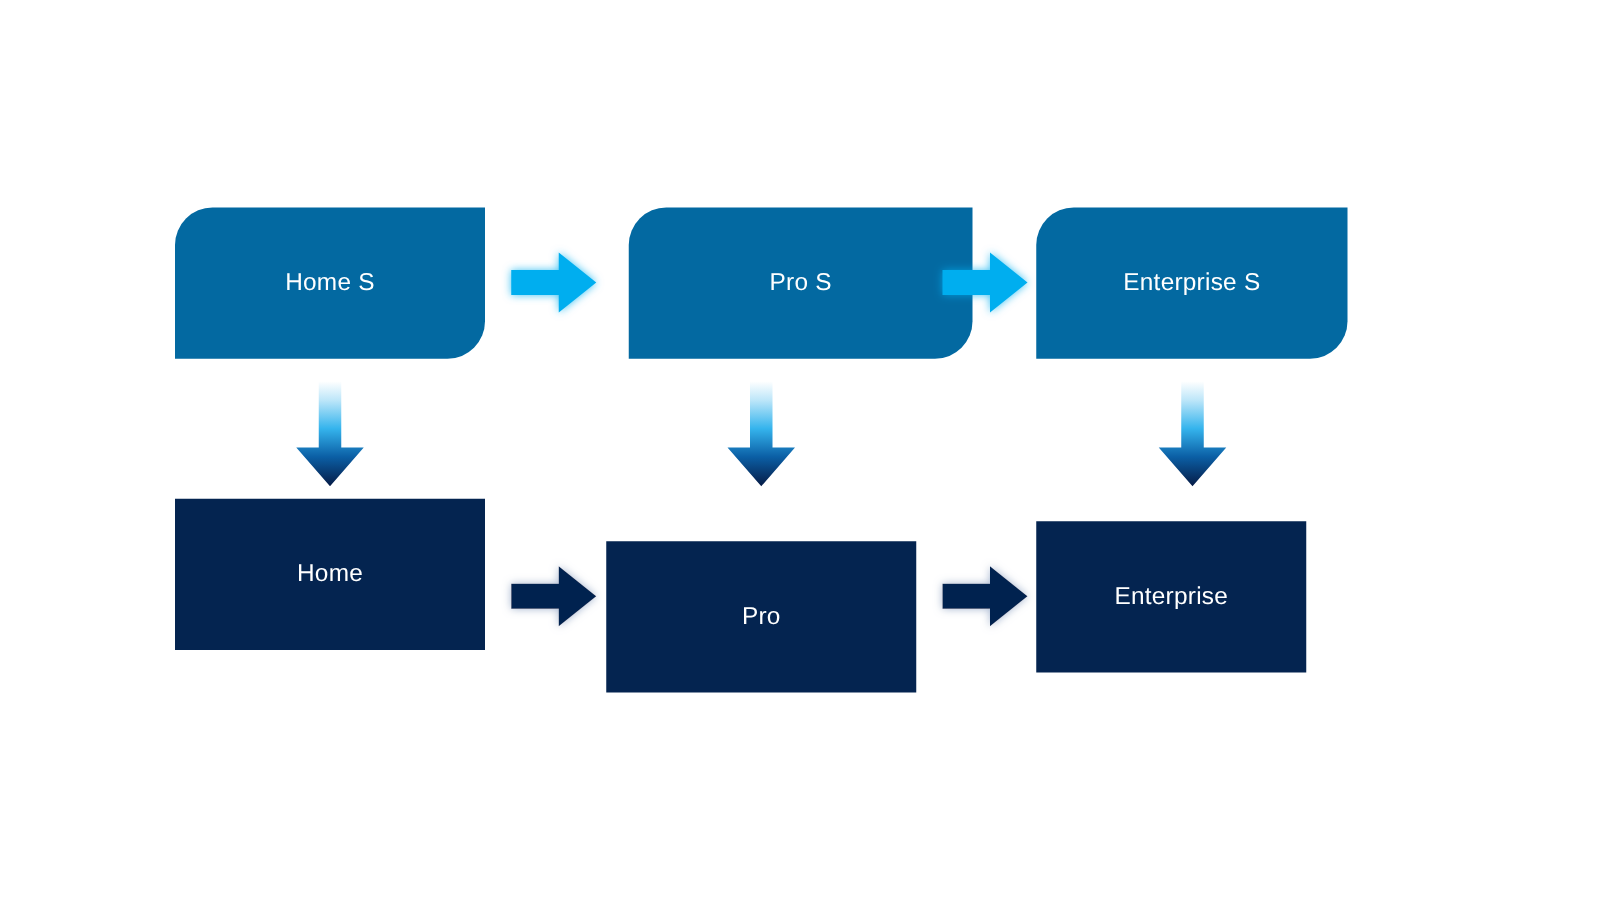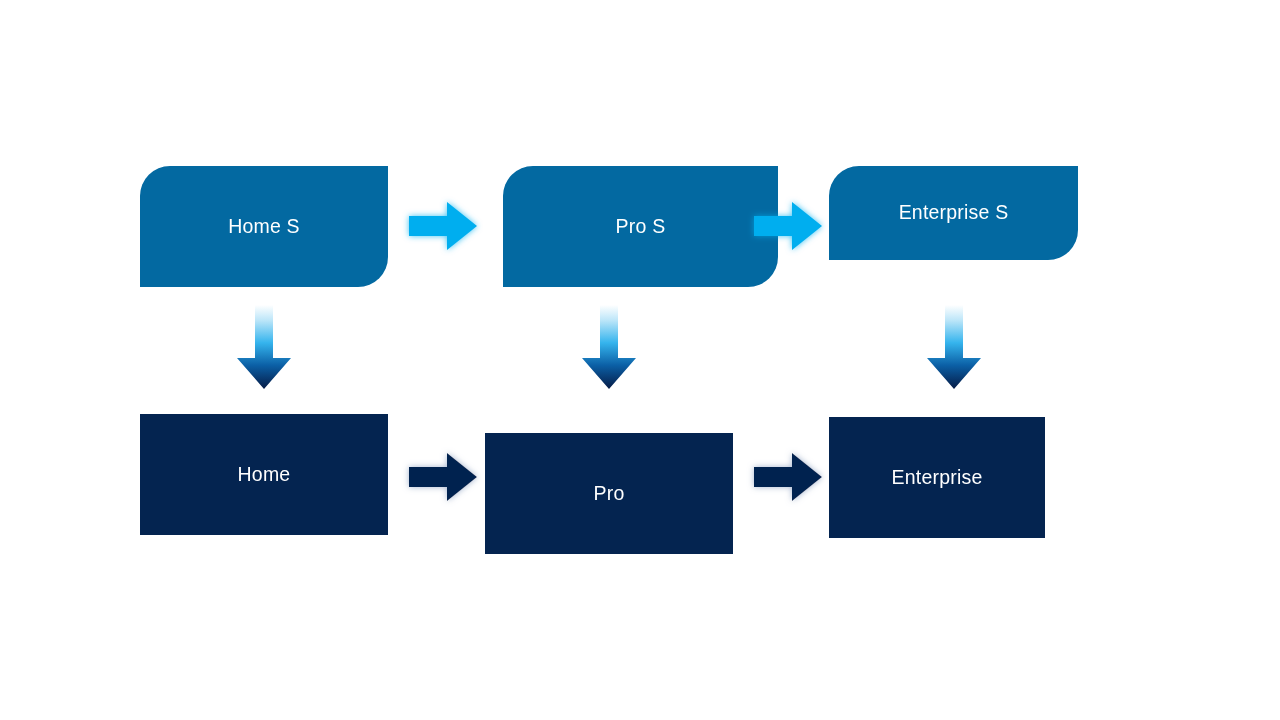--- a/index.html
+++ b/index.html
@@ -76,25 +76,25 @@
 <div id="canvas" style="background: rgb(255, 255, 255);">
 
   <div class="node node-top" id="node-home-s" style="left: 140px; top: 166px; width: 248px; height: 121px;">
     <span class="node-label">Home S</span>
   </div>
 
   <div class="node node-top" id="node-pro-s" style="left: 485px; top: 166px; width: 275px; height: 121px; margin-left: 18px;">
     <span class="node-label">Pro S</span>
   </div>
 
-  <div class="node node-top" id="node-enterprise-s" style="left: 829px; top: 166px; width: 249px; height: 94px;">
+  <div class="node node-top" id="node-enterprise-s" style="left: 829px; top: 166px; width: 249px; height: 121px;">
     <span class="node-label">Enterprise S</span>
   </div>
 
-  <div class="node node-bottom" id="node-home" style="left: 140px; top: 414px; width: 248px; height: 121px; justify-content: center;">
+  <div class="node node-bottom" id="node-home" style="left: 140px; top: 399px; width: 248px; height: 121px; justify-content: center;">
     <span class="node-label">Home</span>
   </div>
 
   <div class="node node-bottom" id="node-pro" style="left: 485px; top: 417px; width: 248px; height: 121px; margin-top: 16px;">
     <span class="node-label">Pro</span>
   </div>
 
   <div class="node node-bottom" id="node-enterprise" style="left: 829px; top: 417px; width: 216px; height: 121px;">
     <span class="node-label">Enterprise</span>
   </div>

